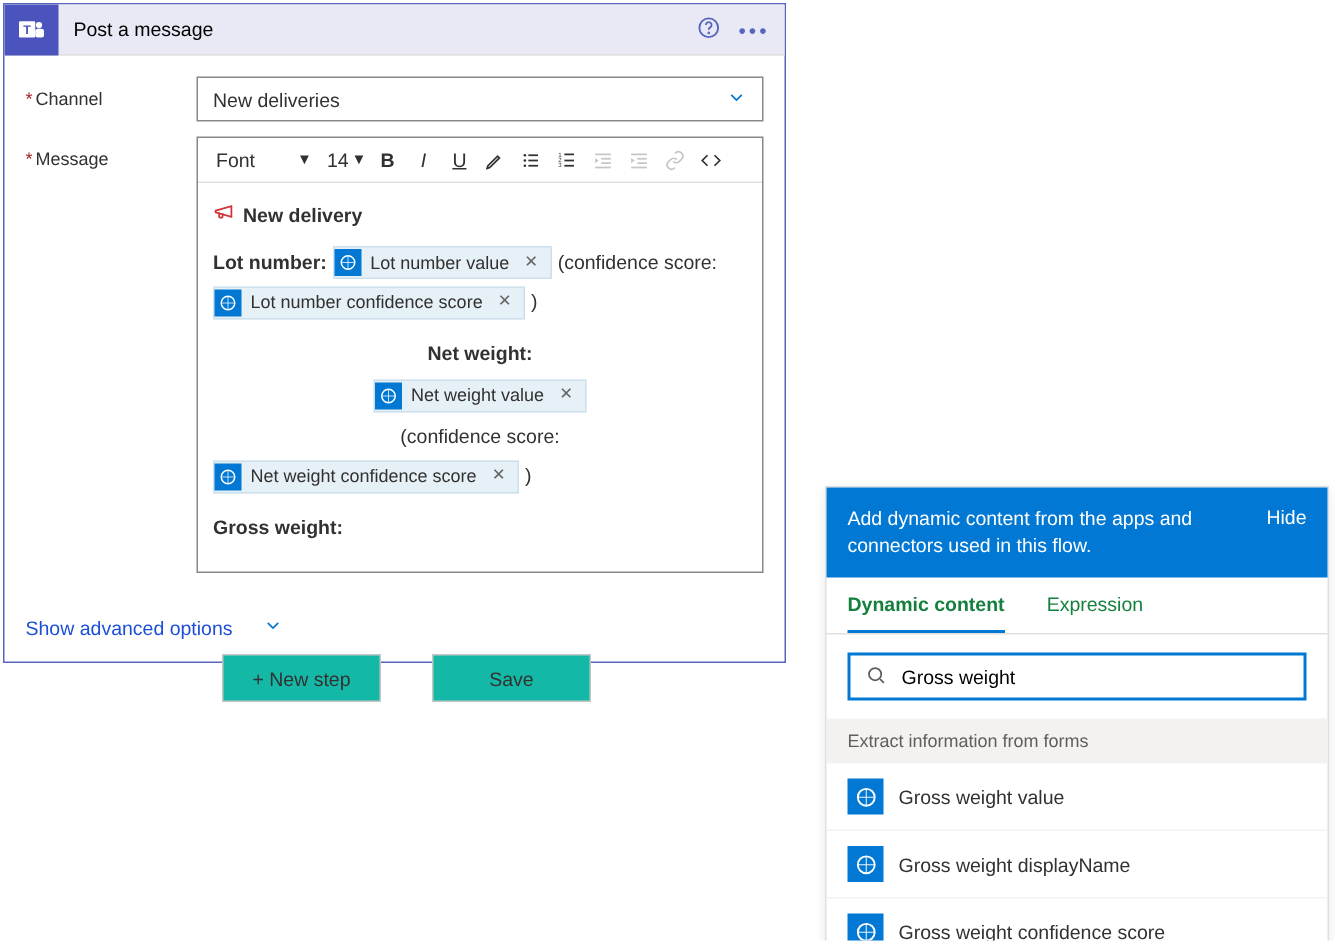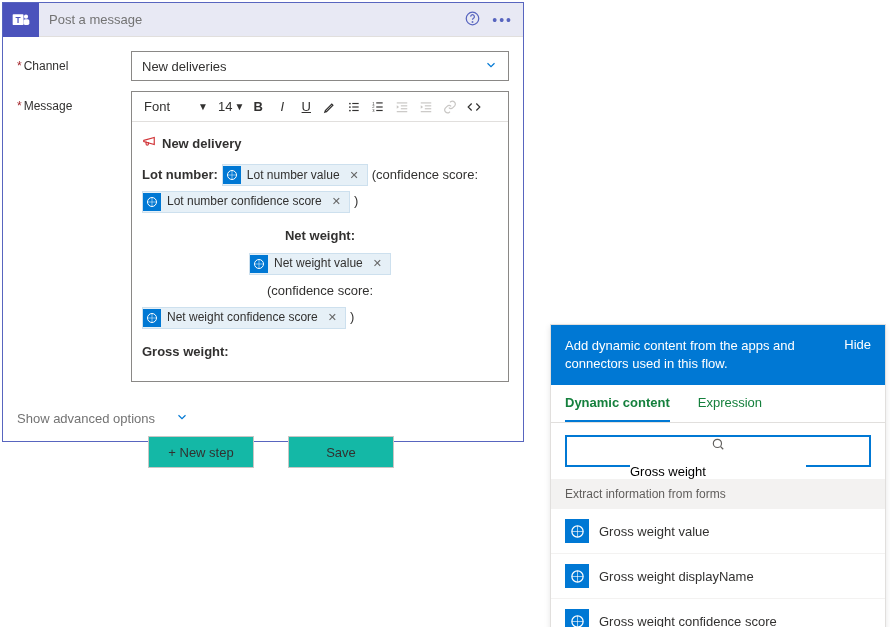--- a/index.html
+++ b/index.html
@@ -10,21 +10,21 @@
     border: 1px solid #5865bf; background: #fff;
   }
   .card-header {
     display: flex; align-items: center; height: 34px;
     background: #e8e9f4; border-bottom: 1px solid #e1dfdd;
   }
   .teams-sq {
     width: 36px; height: 34px; background: #4b53bc; display: flex; align-items: center; justify-content: center;
   }
   .teams-sq svg { width: 20px; height: 20px; }
-  .card-title { margin-left: 10px; font-size: 13px; color: #737373; }
+  .card-title { margin-left: 10px; font-size: 13px; color: #000000; }
   .header-actions { margin-left: auto; display: flex; align-items: center; gap: 12px; padding-right: 10px; color: #5865bf; }
   .header-actions .help, .header-actions .more { cursor: pointer; font-size: 14px; }
 
   .form-area { padding: 14px 14px 8px 14px; }
   .row { display: flex; align-items: flex-start; margin-bottom: 10px; }
   .row .label { width: 114px; font-size: 12px; color: #323130; padding-top: 8px; }
   .row .label .ast { color: #a4262c; margin-right: 2px; }
   .row .control { flex: 1; }
 
   .select {
@@ -68,21 +68,21 @@
   .token .ticon svg { width: 12px; height: 12px; }
   .token .tx { padding: 0 2px; }
   .token .del { color: #666; padding: 0 4px; cursor: pointer; font-size: 11px; }
 
   .add-dyn-row { display: flex; justify-content: flex-end; padding: 6px 2px 0 0; }
   .add-dyn { color: #0078d4; font-size: 12px; cursor: pointer; display: flex; align-items: center; gap: 6px; }
   .add-dyn .sq { width: 12px; height: 12px; background: #0078d4; position: relative; }
   .add-dyn .sq::after { content: ""; position: absolute; right: -4px; top: 2px; border: 4px solid transparent; border-left-color: #0078d4; }
 
   .adv { padding: 10px 14px 14px 14px; }
-  .adv a { color: #737373; font-size: 13px; cursor: pointer; display: inline-flex; align-items: center; gap: 20px; }
+  .adv a { color: #1d4ed8; font-size: 13px; cursor: pointer; display: inline-flex; align-items: center; gap: 20px; }
   .adv .chev { color: #0078d4; }
 
   .action-row { position: absolute; left: 148px; top: 436px; display: flex; gap: 34px; }
   .btn {
     width: 106px; height: 32px; border: 1px solid #c8c6c4; background: #14b8a6;
     display: flex; align-items: center; justify-content: center; font-size: 13px;
     cursor: pointer; color: #323130;
   }
 
   .panel {
@@ -96,21 +96,21 @@
   .panel-head .txt { flex: 1; line-height: 1.4; }
   .panel-head .hide { cursor: pointer; }
 
   .tabs { display: flex; border-bottom: 1px solid #e1dfdd; padding: 0 14px; }
   .tab { padding: 10px 0; margin-right: 28px; font-size: 13px; cursor: pointer; color: #15803d; border-bottom: 2px solid transparent; }
   .tab.active { font-weight: 600; border-bottom-color: #0078d4; }
 
   .search-wrap { padding: 12px 14px; }
   .search {
     border: 2px solid #0078d4; height: 32px; display: flex; align-items: center;
-    padding: 0 10px; gap: 10px; flex-direction: column;
+    padding: 0 10px; gap: 10px;
   }
   .search svg { width: 14px; height: 14px; color: #605e5c; }
   .search input { flex: 1; border: none; outline: none; font-size: 13px; }
 
   .group-head { background: #f3f2f1; padding: 8px 14px; font-size: 12px; color: #605e5c; }
 
   .result { display: flex; align-items: center; gap: 10px; padding: 10px 14px; border-bottom: 1px solid #f3f2f1; cursor: pointer; }
   .result .ricon {
     width: 24px; height: 24px; background: #0078d4; display: flex; align-items: center; justify-content: center;
   }

